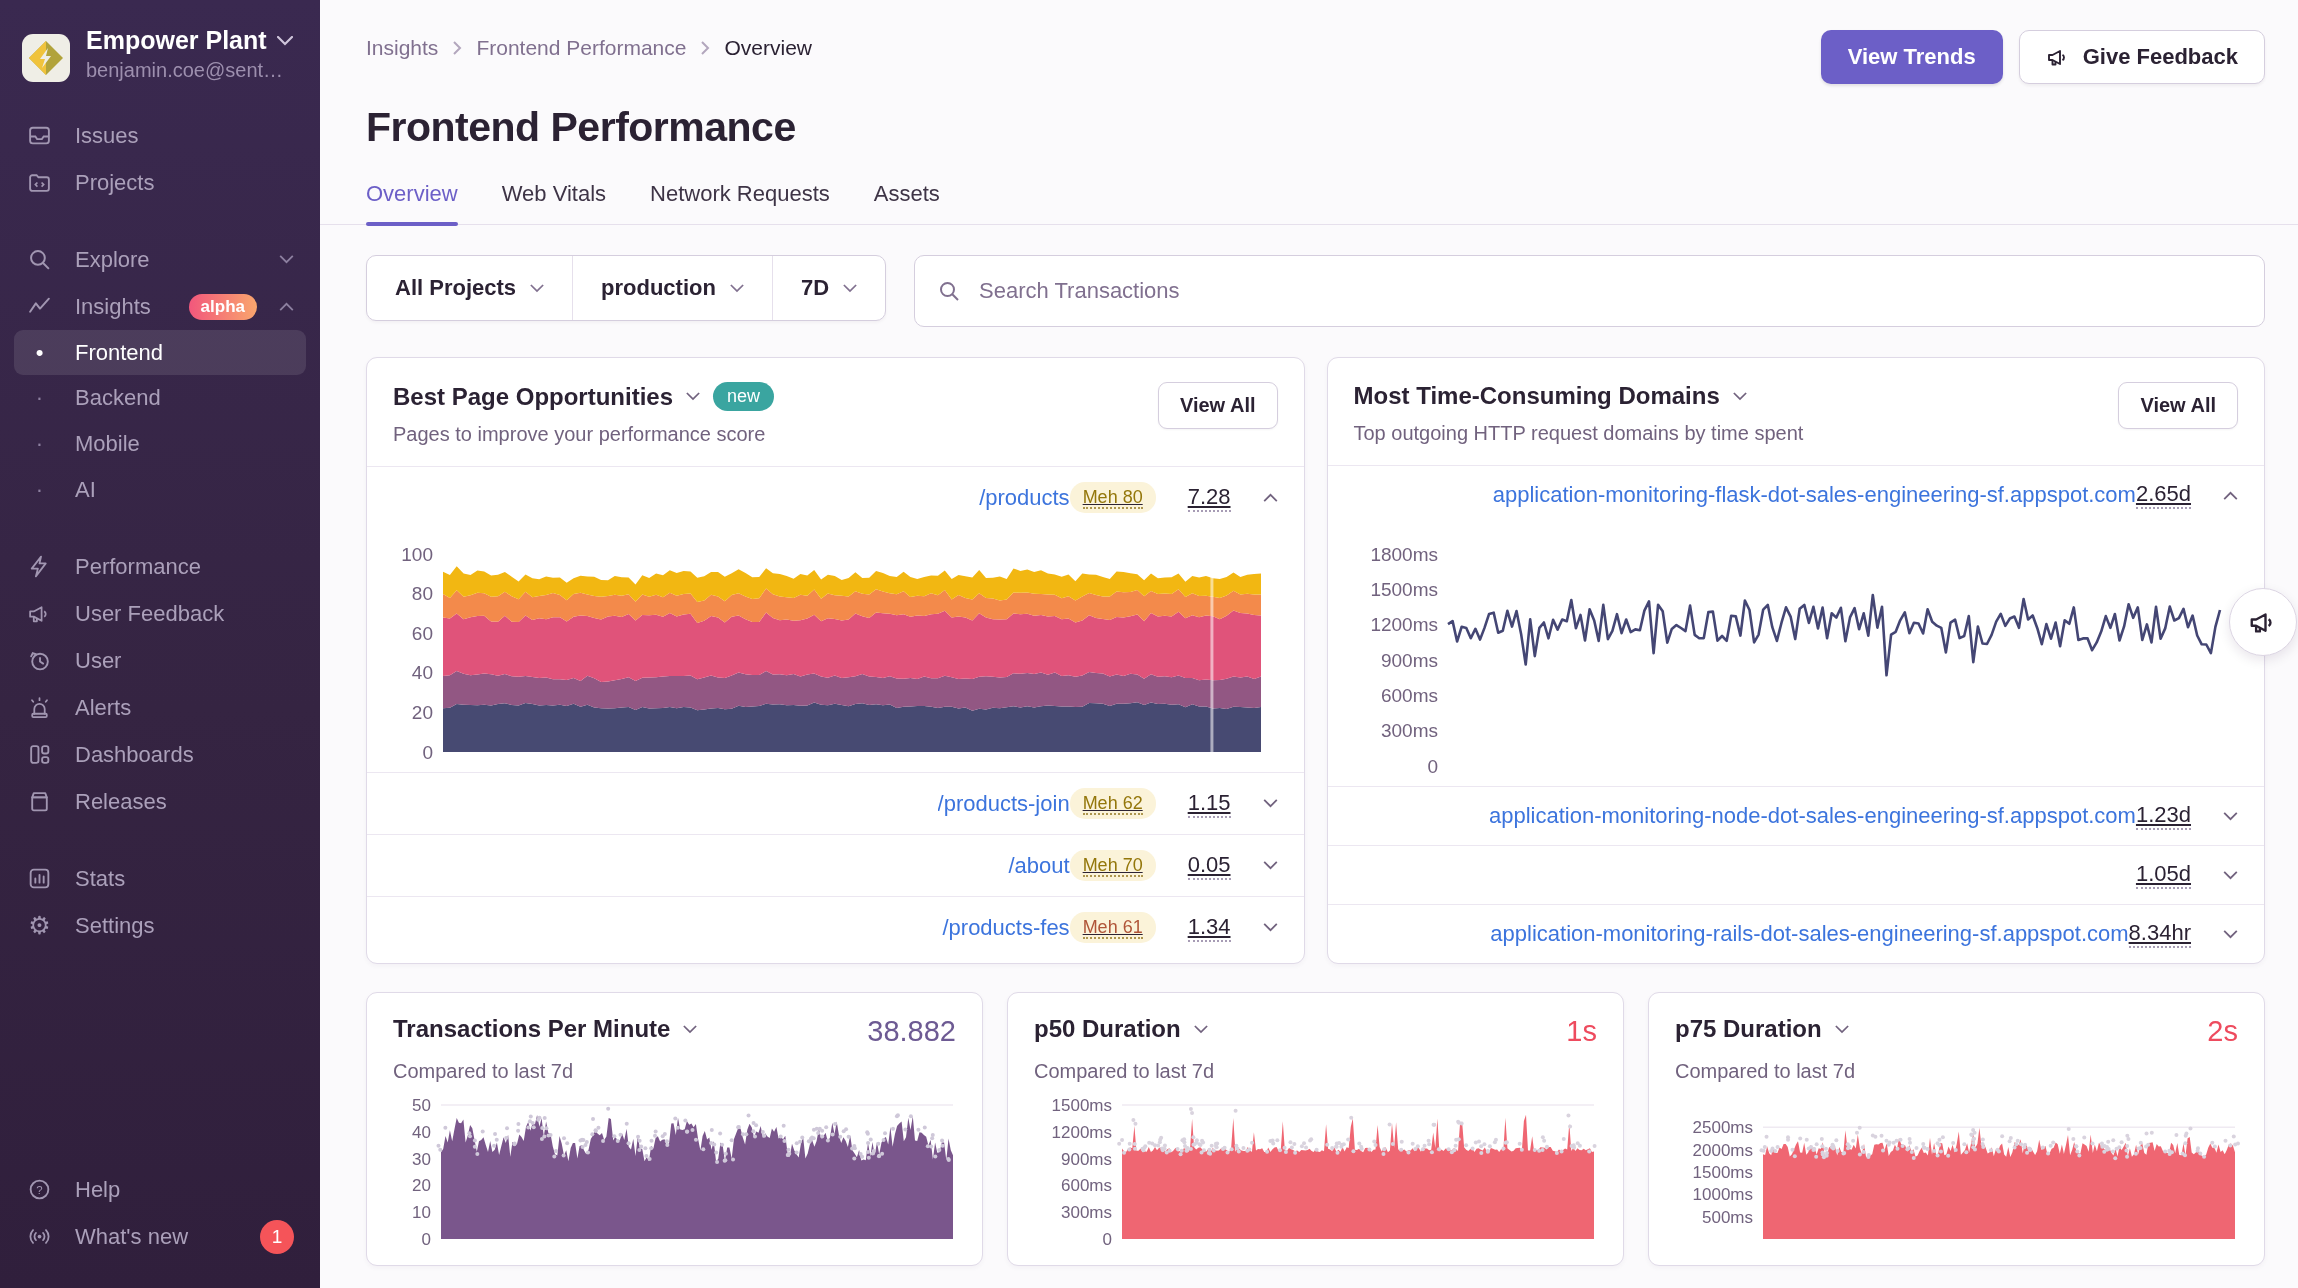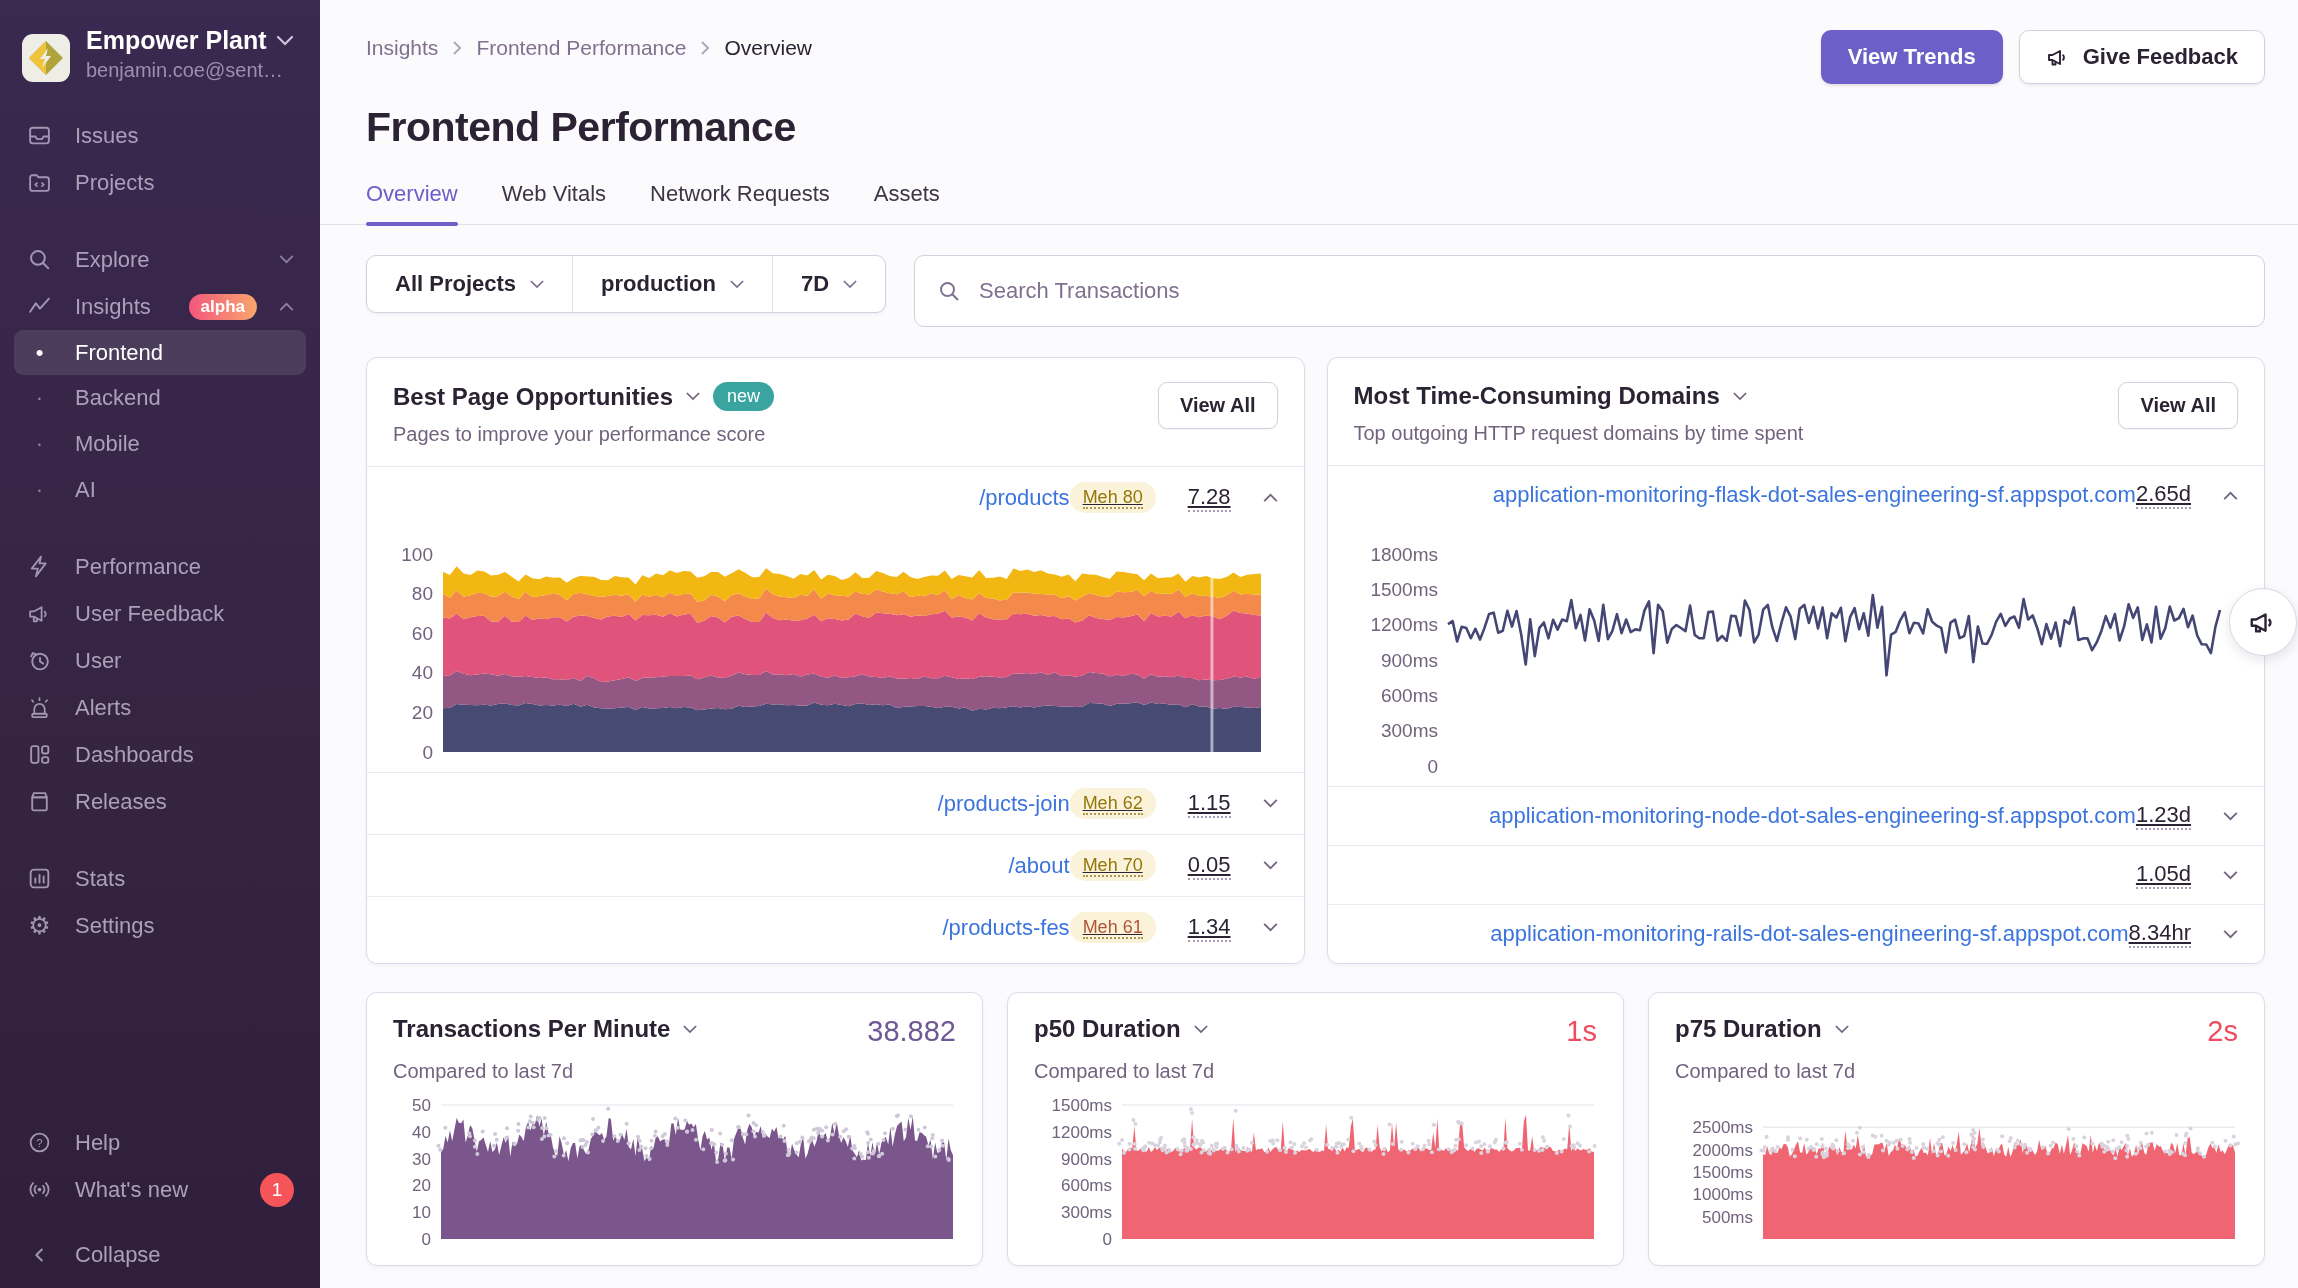--- a/index.html
+++ b/index.html
@@ -58,21 +58,21 @@
   .btn-primary { background:#6c5fc7; color:#fff; box-shadow:0 2px 3px rgba(43,34,51,.12); }
   .btn-default { background:#fff; color:#2b2233; border-color:#d5cede; box-shadow:0 2px 3px rgba(43,34,51,.06); }
   .page-title { font-size:41px; font-weight:bold; margin:20px 0 0; letter-spacing:-.5px; }
   .tabs { display:flex; gap:44px; padding:30px 33px 0 46px; border-bottom:1px solid #e6e0ec; }
   .tab { font-size:22px; color:#3e3446; padding-bottom:17px; cursor:pointer; position:relative; }
   .tab.active { color:#6c5fc7; }
   .tab.active::after { content:""; position:absolute; left:0; right:0; bottom:-2px; height:4px; border-radius:3px; background:#6c5fc7; }
 
   .content { padding:30px 33px 0 46px; flex:1; min-height:0; }
   .filter-row { display:flex; gap:28px; margin-bottom:30px; }
-  .segmented { display:flex; background:#fff; border:1px solid #d5cede; border-radius:10px; height:58px; box-shadow:0 2px 3px rgba(43,34,51,.04); }
+  .segmented { display:flex; background:#fff; border:1px solid #d5cede; border-radius:10px; height:66px; box-shadow:0 2px 3px rgba(43,34,51,.04); }
   .seg { display:flex; align-items:center; gap:14px; padding:0 28px; font-size:22px; font-weight:bold; cursor:pointer; }
   .seg + .seg { border-left:1px solid #e6e0ec; }
   .search { flex:1; display:flex; align-items:center; gap:16px; background:#fff; border:1px solid #d5cede; border-radius:10px; height:72px; padding:0 22px; }
   .search input { border:none; outline:none; flex:1; font-size:22px; color:#2b2233; font-family:inherit; background:transparent; }
   .search input::placeholder { color:#80708f; }
 
   .card { background:#fff; border:1px solid #e0dae8; border-radius:11px; box-shadow:0 2px 5px rgba(45,0,85,.04); }
   .cards-row1 { display:flex; gap:22px; margin-bottom:28px; }
   .card.big { flex:1; min-width:0; }
   .card-head { display:flex; align-items:flex-start; justify-content:space-between; padding:24px 26px 20px; }
@@ -292,28 +292,20 @@
     <span class="nav-icon">
         <svg width="25" height="25" viewBox="0 0 24 24" fill="none" stroke="currentColor" stroke-width="1.7" stroke-linecap="round">
           <circle cx="12" cy="12" r="1.8" fill="currentColor" stroke="none"></circle>
           <path d="M8.6 8.6a4.8 4.8 0 0 0 0 6.8M15.4 8.6a4.8 4.8 0 0 1 0 6.8M5.8 5.8a8.8 8.8 0 0 0 0 12.4M18.2 5.8a8.8 8.8 0 0 1 0 12.4"></path>
         </svg>
       </span>
     <span class="nav-label">What's new</span>
     <span class="count-badge">1</span>
   </div>
   <div class="nav-gap-sm"></div>
-  <div class="nav-item">
-    <span class="nav-icon">
-        <svg width="22" height="22" viewBox="0 0 24 24" fill="none" stroke="currentColor" stroke-width="2.2" stroke-linecap="round" stroke-linejoin="round">
-          <path d="M14 6l-6 6 6 6"></path>
-        </svg>
-      </span>
-    <span class="nav-label">Collapse</span>
-  </div>
 </aside>
 
 <div class="main">
   <div class="top">
     <div class="crumb-row">
       <div class="breadcrumb">
         <span>Insights</span>
         <span class="sep">
             <svg width="10" height="16" viewBox="0 0 10 16">
               <path d="M2 2l6 6-6 6" fill="none" stroke="#b2a6bd" stroke-width="2"></path>

